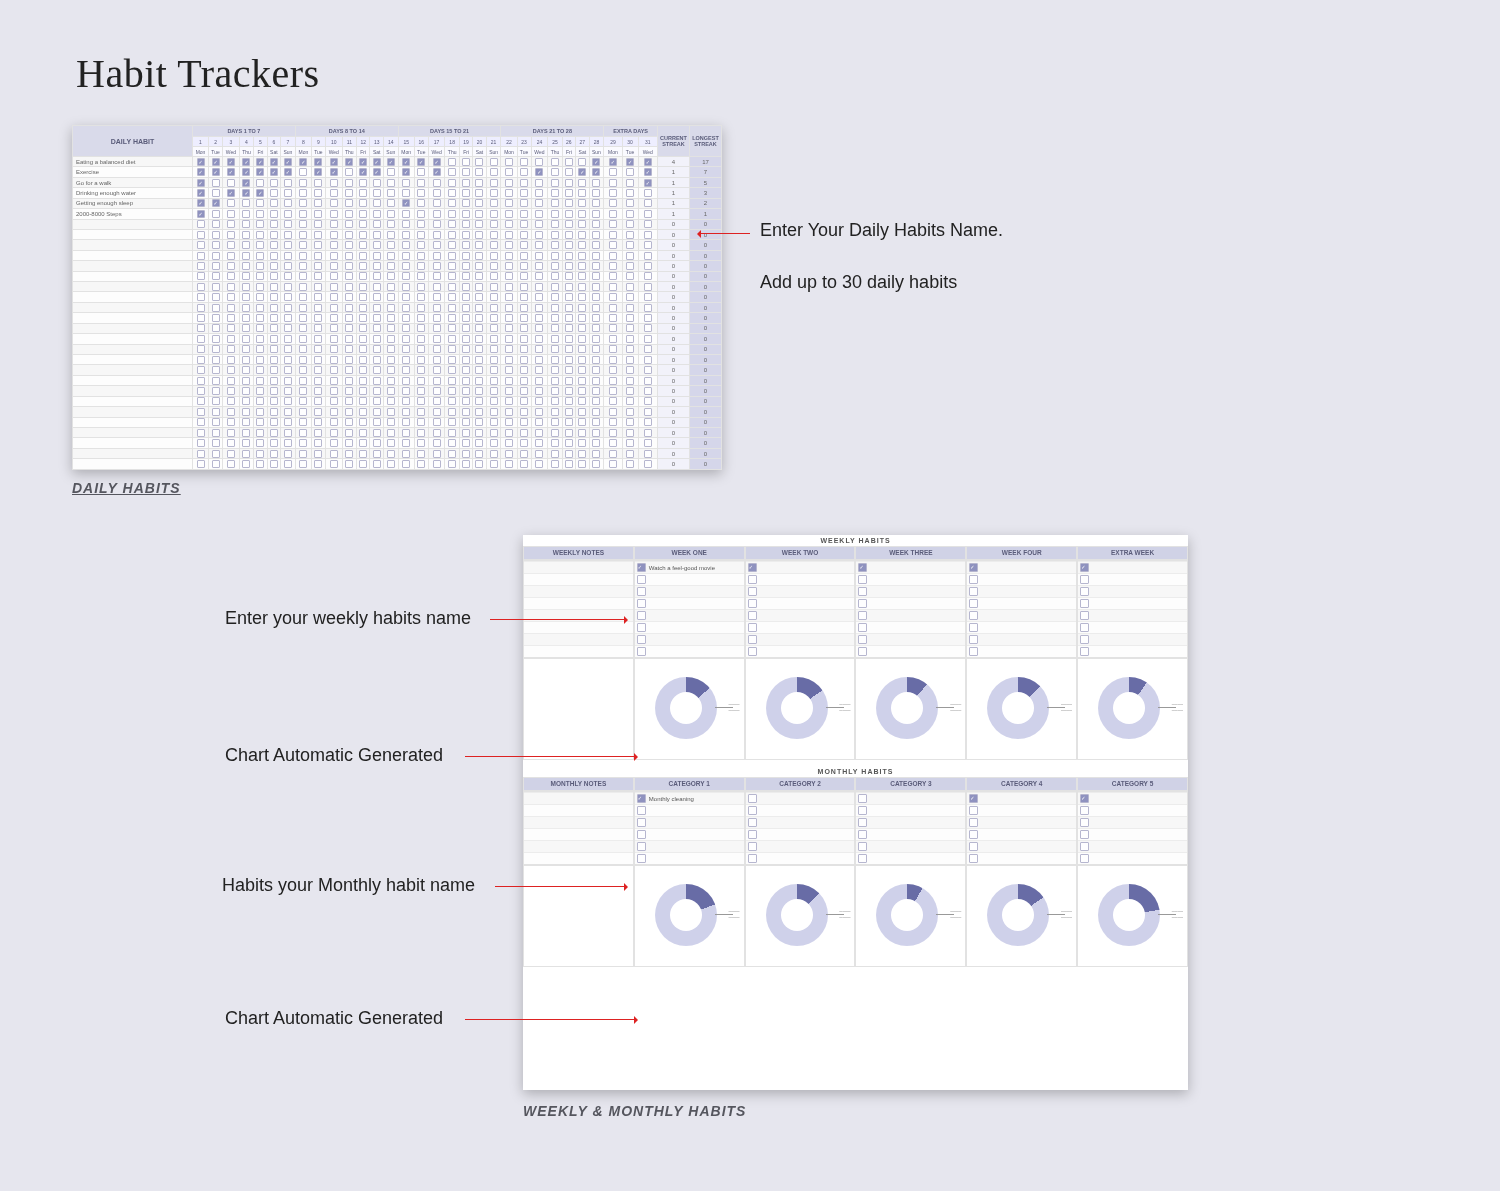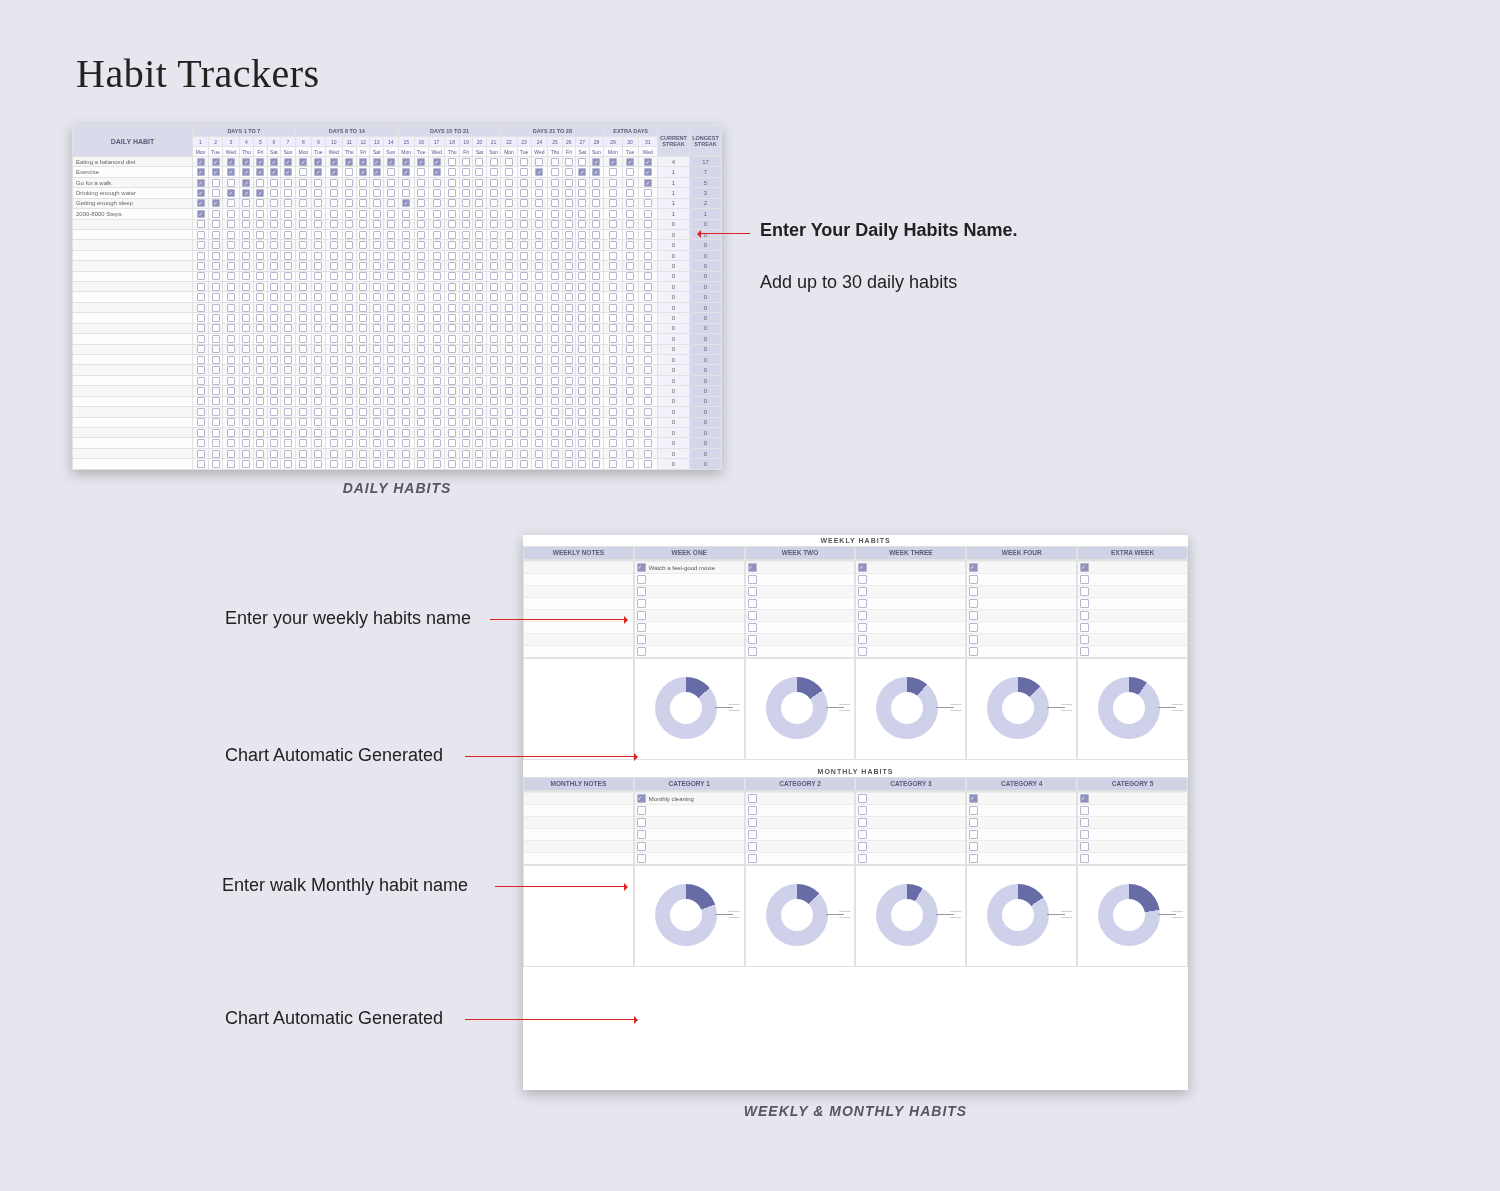--- a/index.html
+++ b/index.html
@@ -94,26 +94,26 @@
     display:block;
   }
   .streak-cell { background:#f2f2fa !important; font-size:6px;}
   .streak-cell.long { background:#d5d6ea !important; }
 
   .daily-caption {
     position:absolute;
     left: 72px;
     top: 480px;
     width: 650px;
-    text-align:center;
     font-style: italic;
     font-weight: bold;
     color:#55565e;
     letter-spacing:1px;
     font-size:14px;
+    text-decoration:underline;
   }
 
   
   .callout {
     position:absolute;
     color:#222;
     font-size:18px;
   }
 
   
@@ -220,21 +220,21 @@
     right:4px; top:42px;
     font-size:5px; color:#888;
     line-height:1.2;
   }
 
   .wm-caption{
     position:absolute;
     left:523px;
     top:1103px;
     width:665px;
-    text-align:center;
+    text-align:left;
     font-style:italic;
     font-weight:bold;
     color:#55565e;
     letter-spacing:1px;
     font-size:14px;
   }
 
   .left-callout{
     position:absolute;
     font-size:18px;
@@ -1413,21 +1413,21 @@
           <td><span class="cb"></span></td>
           <td class="streak-cell">0</td>
           <td class="streak-cell long">0</td>
         </tr>
       </tbody>
   </table>
 </div>
 <div class="daily-caption">DAILY HABITS</div>
 
 <div class="arrow r" style="left:700px;top:233px;width:50px;"></div>
-<div class="callout" style="left:760px;top:220px;font-weight:bold;">Enter Your Daily Habits Name.</div>
+<div class="callout" style="left:760px;top:220px;">Enter Your Daily Habits Name.</div>
 <div class="callout" style="left:760px;top:248px;margin-top:24px;">Add up to 30 daily habits</div>
 
 <div class="panel wm-panel">
 
   <div class="wm-section-title">WEEKLY HABITS</div>
   <div class="wm-grid" id="weekly-head">
       <div class="wm-col">
         <div class="wm-col-header">WEEKLY NOTES</div>
       </div>
       <div class="wm-col">
@@ -1782,17 +1782,17 @@
     </div>
 </div>
 <div class="wm-caption">WEEKLY &amp; MONTHLY HABITS</div>
 
 <div class="left-callout" style="left:225px;top:608px;">Enter your weekly habits name</div>
 <div class="arrow l" style="left:490px;top:619px;width:135px;"></div>
 
 <div class="left-callout" style="left:225px;top:745px;">Chart Automatic Generated</div>
 <div class="arrow l" style="left:465px;top:756px;width:170px;"></div>
 
-<div class="left-callout" style="left:222px;top:875px;">Enter walk Monthly habit name</div>
+<div class="left-callout" style="left:222px;top:875px;">Habits your Monthly habit name</div>
 <div class="arrow l" style="left:495px;top:886px;width:130px;"></div>
 
 <div class="left-callout" style="left:225px;top:1008px;">Chart Automatic Generated</div>
 <div class="arrow l" style="left:465px;top:1019px;width:170px;"></div>
 
 </body></html>

